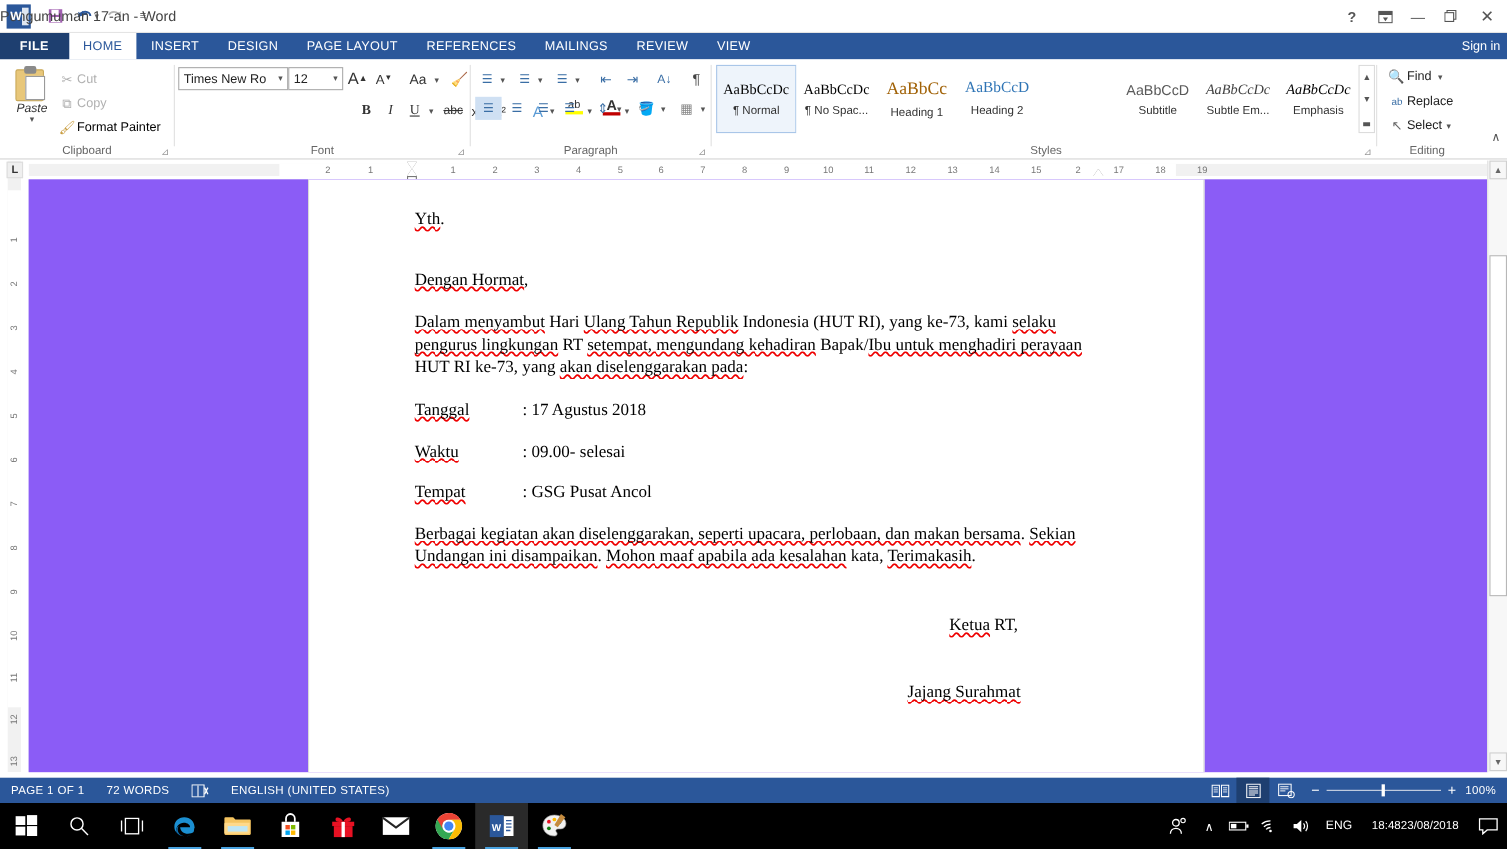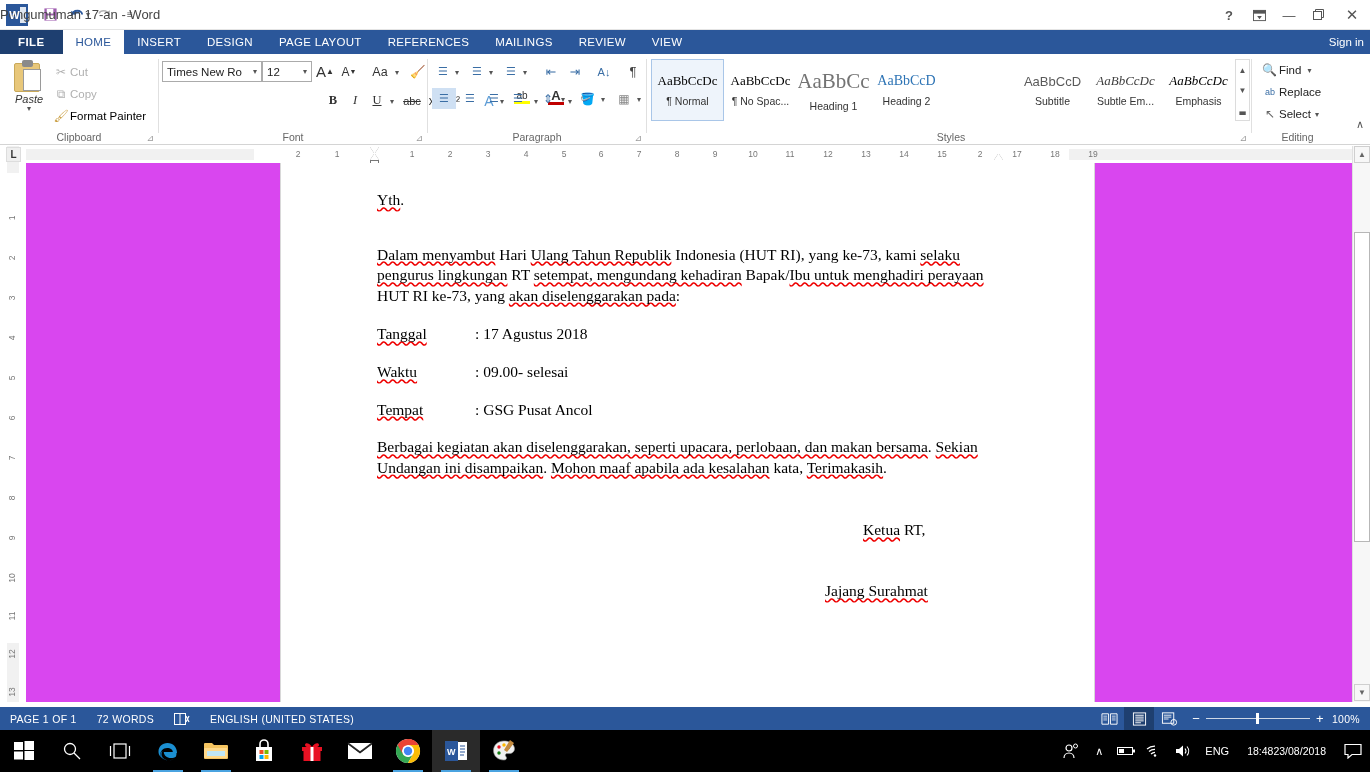--- a/index.html
+++ b/index.html
@@ -211,21 +211,21 @@
   .tabsel {
     position: absolute; left: 6px; top: 1px; width: 15px; height: 15px;
     background: #efefef; border: 1px solid #ddd;
     display: flex; align-items: center; justify-content: center;
     font-size: 10px; color: #333; font-weight: bold;
   }
 
   
   .docarea {
     position: absolute; top: 163px; left: 26px; width: 1326px; height: 539px;
-    background: #d946ef; overflow: hidden;
+    background: #8b5cf6; overflow: hidden;
   }
   .page {
     position: absolute; left: 254px; top: 0; width: 815px; height: 539px;
     background: #fff; border-left: 1px solid #d8d8d8; border-right: 1px solid #d8d8d8;
     box-shadow: 0 0 0 0 rgba(0,0,0,0);
   }
   .page-inner {
     position: absolute; left: 96px; top: 27px; right: 84px;
     font-family: "Liberation Serif", serif; font-size: 15.5px;
     color: #000; line-height: 1.33;
@@ -509,21 +509,21 @@
     <div class="grp" style="left:651px; width:600px;">
       <div class="stylebox sel" style="left:0;">
         <div class="style-prev">AaBbCcDc</div>
         <div class="style-name">¶ Normal</div>
       </div>
       <div class="stylebox" style="left:73px;">
         <div class="style-prev">AaBbCcDc</div>
         <div class="style-name">¶ No Spac...</div>
       </div>
       <div class="stylebox" style="left:146px;">
-        <div class="style-prev" style="color:#737373; font-size:21px;">AaBbCс</div>
+        <div class="style-prev" style="color:#a16207; font-size:16px;">AaBbCс</div>
         <div class="style-name">Heading 1</div>
       </div>
       <div class="stylebox" style="left:219px;">
         <div class="style-prev" style="color:#2e74b5; font-size:14px;">AaBbCcD</div>
         <div class="style-name">Heading 2</div>
       </div>
       <div class="stylebox" style="left:365px;">
         <div class="style-prev" style="color:#5a5a5a; font-family:'Liberation Sans',sans-serif;">AaBbCcD</div>
         <div class="style-name">Subtitle</div>
       </div>
@@ -615,20 +615,23 @@
   </div>
 
   <div class="docarea">
     <div class="page">
       <div class="page-inner">
 
         <div class="p gap">
           <span class="sq">Yth</span><span>.</span>
         </div>
 
+        <div class="p" style="margin-bottom:18px;">
+          <span class="sq">Dengan Hormat</span><span>,</span>
+        </div>
 
         <div class="p" style="margin-bottom:18px;">
           <span class="sq">Dalam menyambut</span><span> Hari </span><span class="sq">Ulang Tahun Republik</span><span> Indonesia (HUT RI), yang ke-73, kami </span><span class="sq">selaku pengurus lingkungan</span><span> RT </span><span class="sq">setempat, mengundang kehadiran</span><span> Bapak/</span><span class="sq">Ibu untuk menghadiri perayaan</span><span> HUT RI ke-73, yang </span><span class="sq">akan diselenggarakan pada</span><span>:</span>
         </div>
 
         <div class="p" style="margin-bottom:17px;">
           <span class="row-label sq">Tanggal</span><span>: 17 Agustus 2018</span>
         </div>
         <div class="p" style="margin-bottom:17px;">
           <span class="row-label sq">Waktu</span><span>:  09.00- selesai</span>

